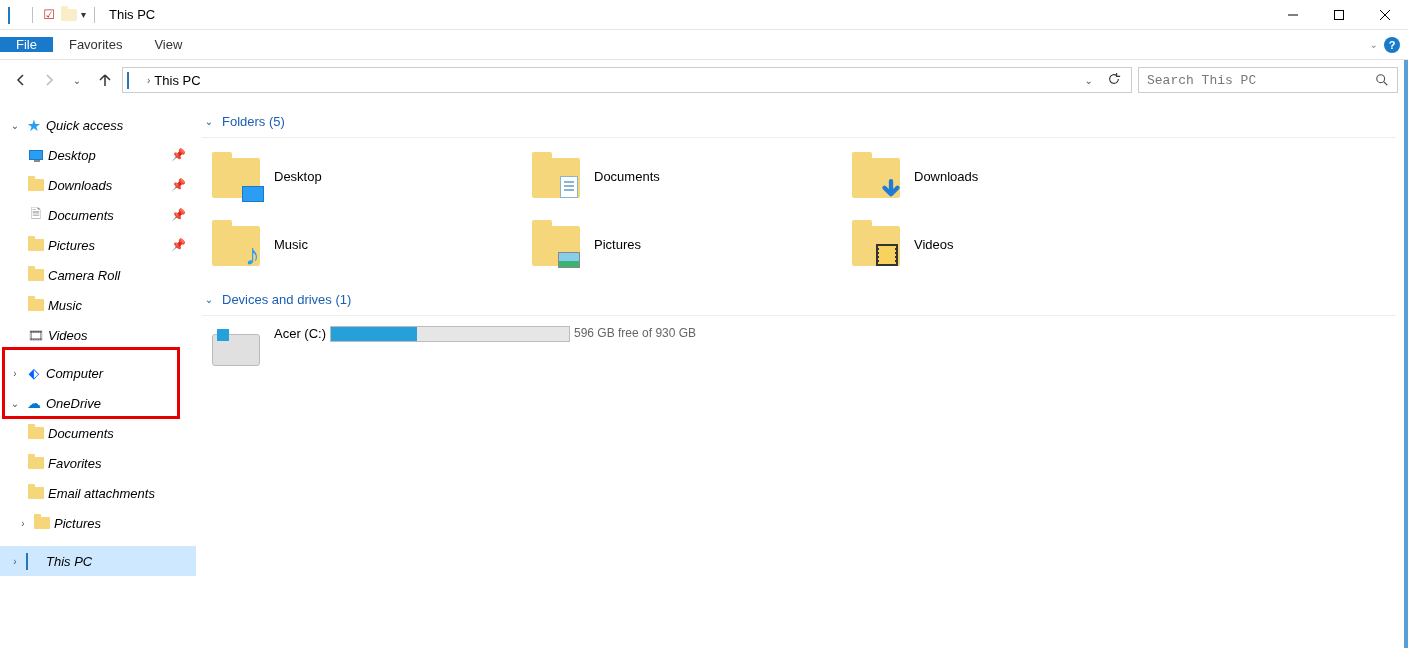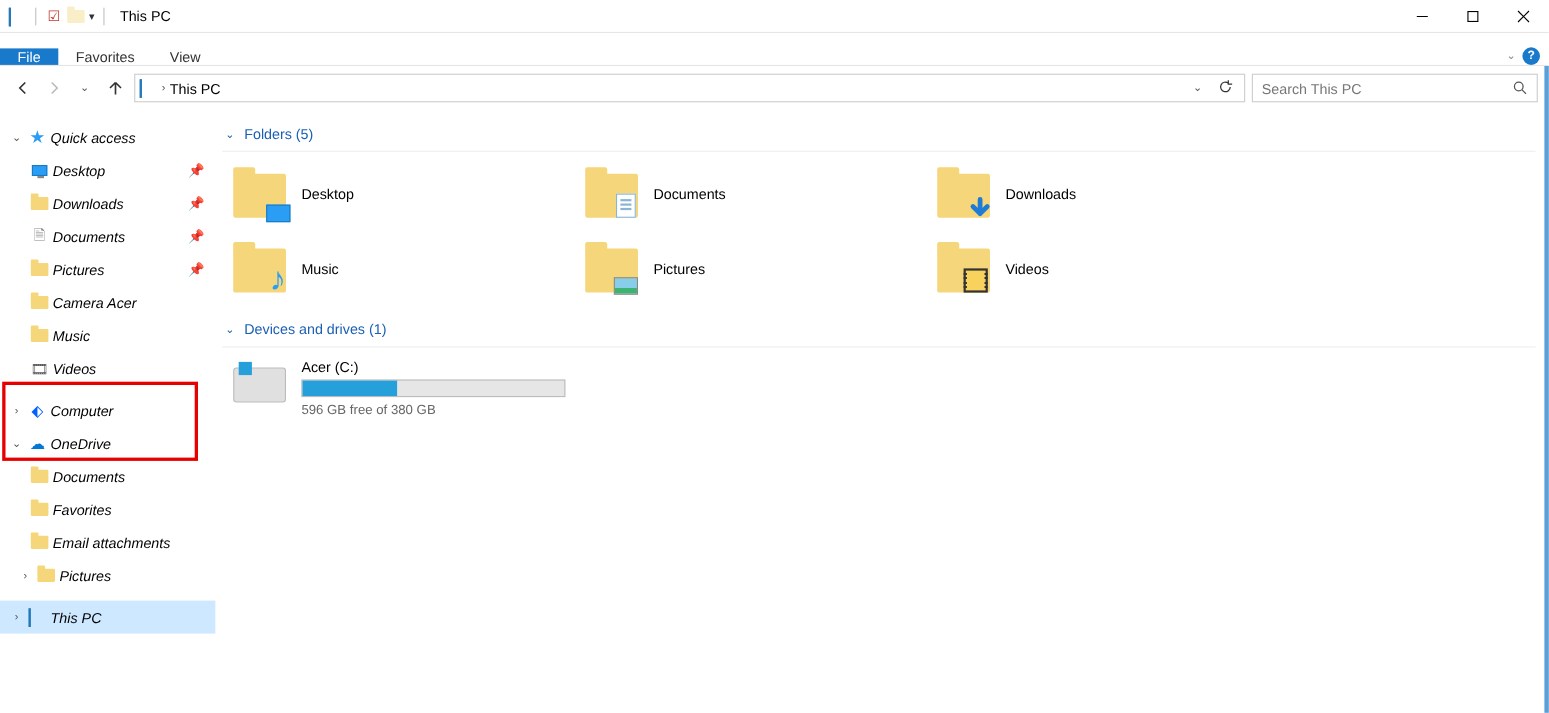--- a/index.html
+++ b/index.html
@@ -9,59 +9,59 @@
 .titlebar { height: 30px; display: flex; align-items: center; border-bottom: 1px solid #e5e5e5; }
 .titlebar-left { display: flex; align-items: center; gap: 4px; padding-left: 8px; }
 .titlebar-left .sep { width:1px; height:16px; background:#c0c0c0; margin:0 4px; }
 .titlebar-title { padding-left: 6px; font-size: 13px; }
 .titlebar-spacer { flex: 1; }
 .win-controls { display: flex; }
 .win-btn { width: 46px; height: 30px; display:flex; align-items:center; justify-content:center; }
 .win-btn svg { width:12px; height:12px; }
 
 
-.ribbon { height: 30px; display: flex; align-items: flex-end; border-bottom: 1px solid #e5e5e5; }
+.ribbon { height: 30px; display: flex; align-items: center; border-bottom: 1px solid #e5e5e5; }
 .ribbon-tab { padding: 0 16px; display:flex; align-items:center; font-size: 13px; color:#333; }
 .ribbon-tab.file { background:#1979ca; color:#fff; }
 .ribbon-right { margin-left:auto; display:flex; align-items:center; padding-right:8px; gap:6px; }
 .help-icon { width:16px; height:16px; border-radius:50%; background:#1979ca; color:#fff; display:flex; align-items:center; justify-content:center; font-size:11px; font-weight:bold; }
 
 
 .nav-row { height: 40px; display:flex; align-items:center; padding: 6px 10px; gap:6px; }
 .nav-btn { width:22px; height:22px; display:flex; align-items:center; justify-content:center; color:#555; }
 .nav-btn.disabled { color:#bbb; }
 .addr-box { flex:1; height:26px; border:1px solid #ccc; display:flex; align-items:center; padding:0 4px; gap:4px; }
 .addr-box .chev { color:#555; font-size:10px; }
 .addr-box .addr-text { font-size:13px; }
 .addr-box .spacer { flex:1; }
 .addr-drop { font-size:10px; color:#555; padding:0 4px; }
 .refresh-btn { padding:0 6px; }
 .search-box { width:260px; height:26px; border:1px solid #ccc; display:flex; align-items:center; padding:0 8px; color:#777; }
-.search-box input { border:none; outline:none; flex:1; font-size:13px; color:#0c4a6e; }
+.search-box input { border:none; outline:none; flex:1; font-size:13px; color:#0c4a6e;font-family:Liberation Mono, monospace; }
 .search-box input::placeholder { color:#777; }
 
 
 .body { display:flex; height: calc(648px - 30px - 30px - 40px); }
 .sidebar { width: 196px; padding-top:10px; overflow:hidden; position:relative; }
 .tree-item { height:30px; display:flex; align-items:center; padding-left:8px; gap:4px; }
 .tree-item .exp { width:14px; text-align:center; font-size:10px; color:#555; }
 .tree-item .lbl { font-size:13px;font-style:italic; }
 .tree-item.child { padding-left:28px; }
 .tree-item.selected { background:#cde8ff; }
 .pin { margin-left:auto; margin-right:10px; color:#888; font-size:12px; }
 .highlight-box { position:absolute; left:2px; top:247px; width:178px; height:72px; border:3px solid #e60000; pointer-events:none; }
 
 .main { flex:1; padding: 10px 0 0 6px; overflow:hidden; }
 .section-header { display:flex; align-items:center; gap:6px; color:#1a5fb4; font-size:13px; padding:4px 0 8px 0; border-bottom:1px solid #eee; margin-right:12px; }
 .section-header .sec-chev { font-size:10px; width:14px; text-align:center; }
 .folder-grid { display:grid; grid-template-columns: repeat(3, 320px); row-gap:12px; padding:10px 0 16px 10px; }
 .folder-item { display:flex; align-items:center; gap:14px; height:56px; }
 .folder-icon { width:48px; height:48px; position:relative; }
 .drive-item { display:flex; align-items:flex-start; gap:14px; padding:10px 0 0 10px; }
-.drive-info { display:flex; flex-direction:column; gap:4px; }
+.drive-info { display:flex; flex-direction:row; gap:4px; }
 .drive-bar { width:240px; height:16px; border:1px solid #bcbcbc; background:#e6e6e6; position:relative; }
 .drive-bar-fill { position:absolute; left:0; top:0; bottom:0; background:#26a0da; }
 .drive-free { color:#666; font-size:12px; }
 
 
 .glyph-folder { width:48px; height:40px; background:#f5d67b; border-radius:2px; position:relative; margin-top:6px; }
 .glyph-folder::before { content:""; position:absolute; left:0; top:-6px; width:20px; height:8px; background:#f5d67b; border-radius:2px 2px 0 0; }
 .overlay { position:absolute; }
 .overlay.desktop { right:-4px; bottom:-2px; width:22px; height:16px; background:#2a9df4; border:1px solid #1a7bc4; }
 .overlay.doc { right:2px; bottom:2px; width:18px; height:22px; background:#fff; border:1px solid #89b4d6; }
@@ -212,21 +212,21 @@
       <span class="ico">
           <span class="ico-folder-sm"></span>
         </span>
       <span class="lbl">Pictures</span>
       <span class="pin">📌</span>
     </div>
     <div class="tree-item child">
       <span class="ico">
           <span class="ico-folder-sm"></span>
         </span>
-      <span class="lbl">Camera Acer</span>
+      <span class="lbl">Camera Roll</span>
     </div>
     <div class="tree-item child">
       <span class="ico">
           <span class="ico-folder-sm"></span>
         </span>
       <span class="lbl">Music</span>
     </div>
     <div class="tree-item child">
       <span class="ico" style="color:#555;">🎞</span>
       <span class="lbl">Videos</span>
@@ -336,19 +336,19 @@
       <span class="sec-chev">⌄</span>
       <span>Devices and drives (1)</span>
     </div>
     <div class="drive-item">
       <div class="ico-drive"></div>
       <div class="drive-info">
         <span>Acer (C:)</span>
         <div class="drive-bar">
           <div class="drive-bar-fill" id="drive-fill" style="width: 36%;"></div>
         </div>
-        <span class="drive-free">596 GB free of 380 GB</span>
+        <span class="drive-free">596 GB free of 930 GB</span>
       </div>
     </div>
   </div>
 </div>
 
 <div class="scroll-stub"></div>
 
 </body></html>

